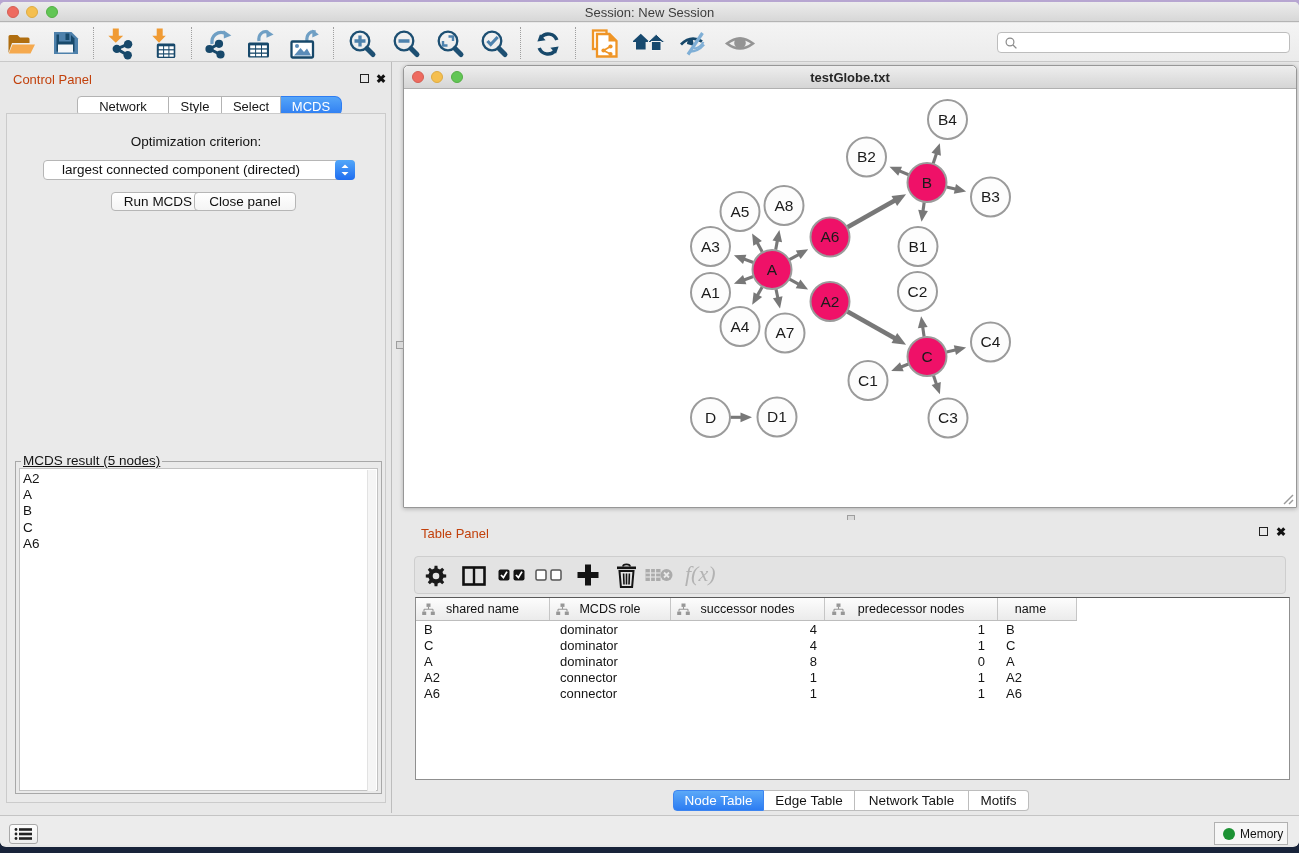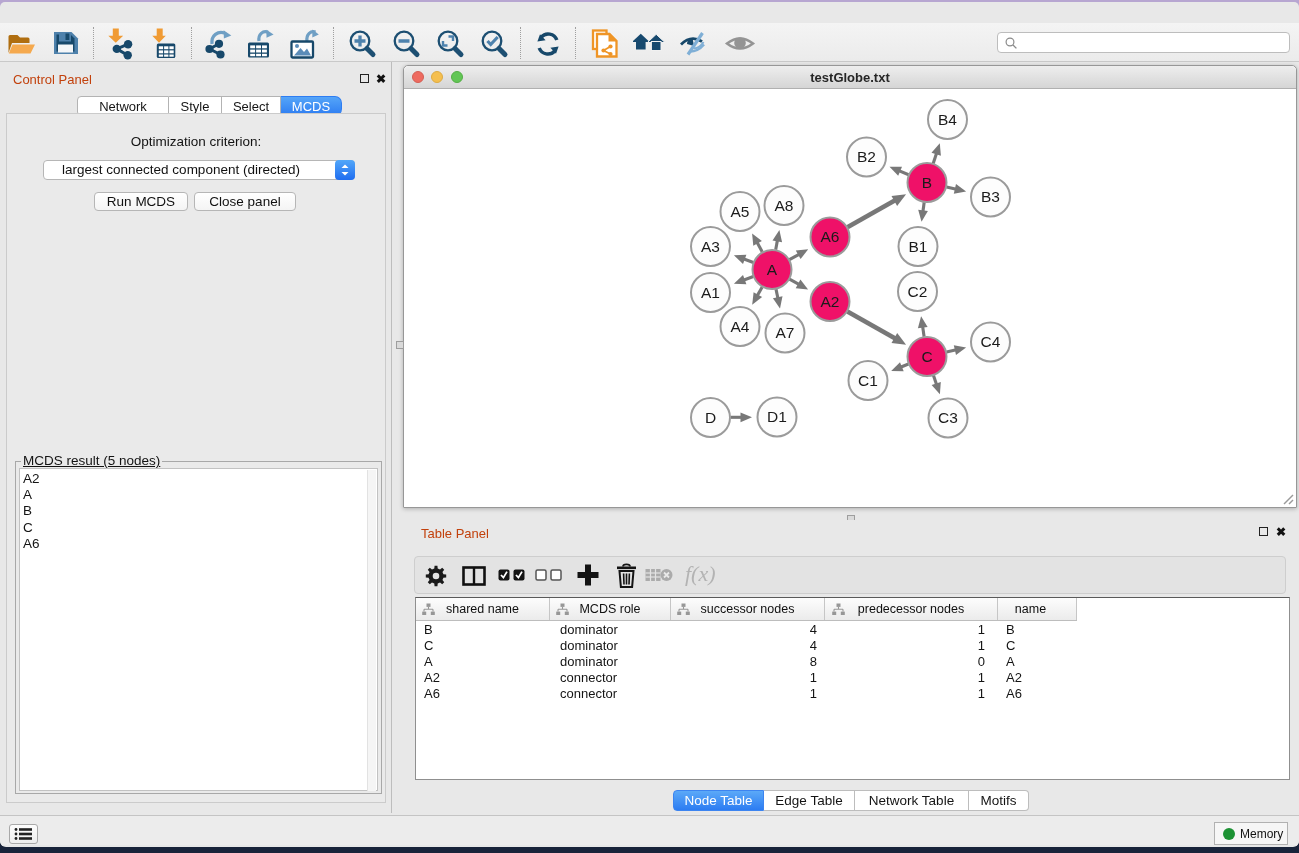--- a/index.html
+++ b/index.html
@@ -84,20 +84,26 @@
 #tptabs .tab.first { border-left:1px solid #bdbdbd; border-radius:4px 0 0 4px; }
 #tptabs .tab.last { border-radius:0 4px 4px 0; }
 #tptabs .tab.sel { background:linear-gradient(#5ba9f8,#2c7cf2); color:#fff; border-color:#3c84f0; }
 svg { display:block; }
 </style>
 </head>
 <body>
 <div id="deskTop"></div>
 <div id="deskBottom"></div>
 <div id="app">
+<div id="titlebar">
+  <div class="tl r" style="left:7px;"></div>
+  <div class="tl y" style="left:26px;"></div>
+  <div class="tl g" style="left:46px;"></div>
+  <div class="title">Session: New Session</div>
+</div>
 <div id="toolbar">
   <div class="tbi" style="left:6px;">
         <svg viewBox="0 0 32 32">
     <path d="M2.5 25 V8.5 a1.5 1.5 0 0 1 1.5 -1.5 h7.5 l2.5 2.5 h8 a1.5 1.5 0 0 1 1.5 1.5 V15 H6 z" fill="#b06e10"></path>
     <path d="M6.5 16.5 h22.5 l-4.5 9 H2.8 z" fill="#f5a94e"></path>
   </svg>
       </div>
   <div class="tbi" style="left:50px;">
         <svg viewBox="0 0 32 32">
     <path d="M4 4 h17.5 l6.5 6.5 V26 H4 z" fill="#4e81ab"></path>
@@ -270,21 +276,21 @@
   <div id="cpbody">
     <div id="optlabel">Optimization criterion:</div>
     <div id="dropdown">largest connected component (directed)
       <div class="step">
             <svg viewBox="0 0 20 20" style="width:20px;height:20px;">
         <path d="M6.5 8 L10 4.5 L13.5 8 z" fill="#fff"></path>
         <path d="M6.5 12 L10 15.5 L13.5 12 z" fill="#fff"></path>
       </svg>
           </div>
     </div>
-    <div class="btn" style="left:87px;top:78px;width:94px;">Run MCDS</div>
+    <div class="btn" style="left:104px;top:78px;width:94px;">Run MCDS</div>
     <div class="btn" style="left:187px;top:78px;width:102px;">Close panel</div>
     <div id="fieldset">
       <div class="legend">MCDS result (5 nodes)</div>
       <div id="mlist">A2<br>A<br>B<br>C<br>A6
         <div id="mtrack"></div>
       </div>
     </div>
   </div>
 </div>
 <div id="statusbar">

